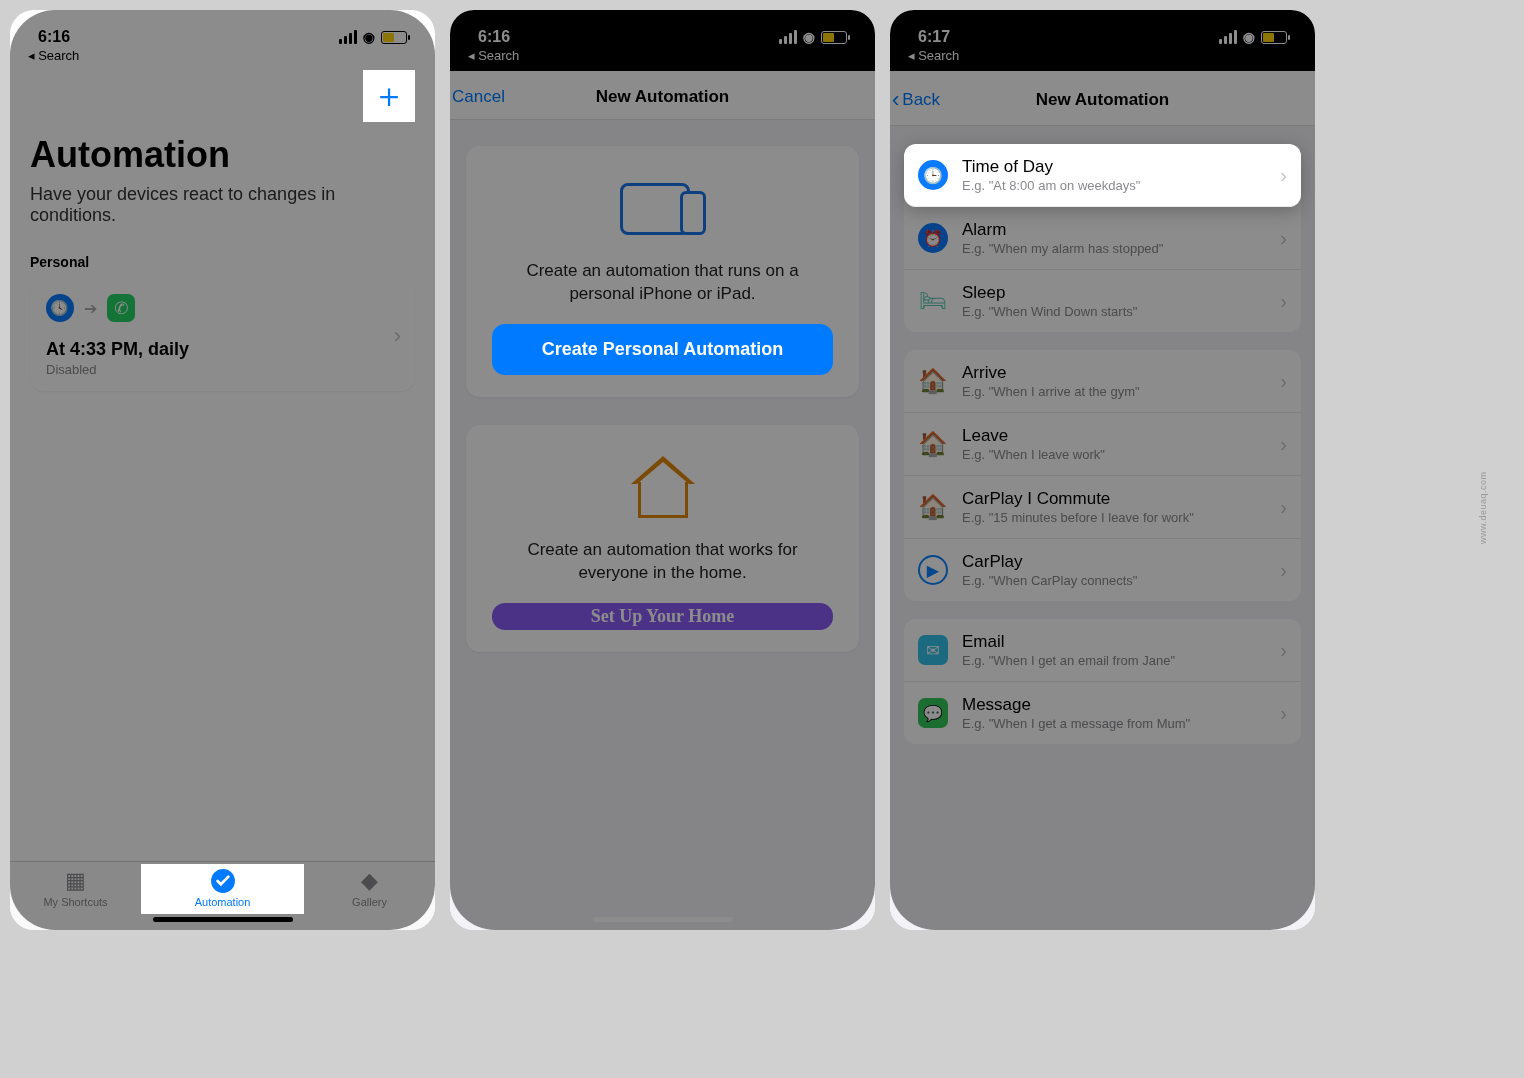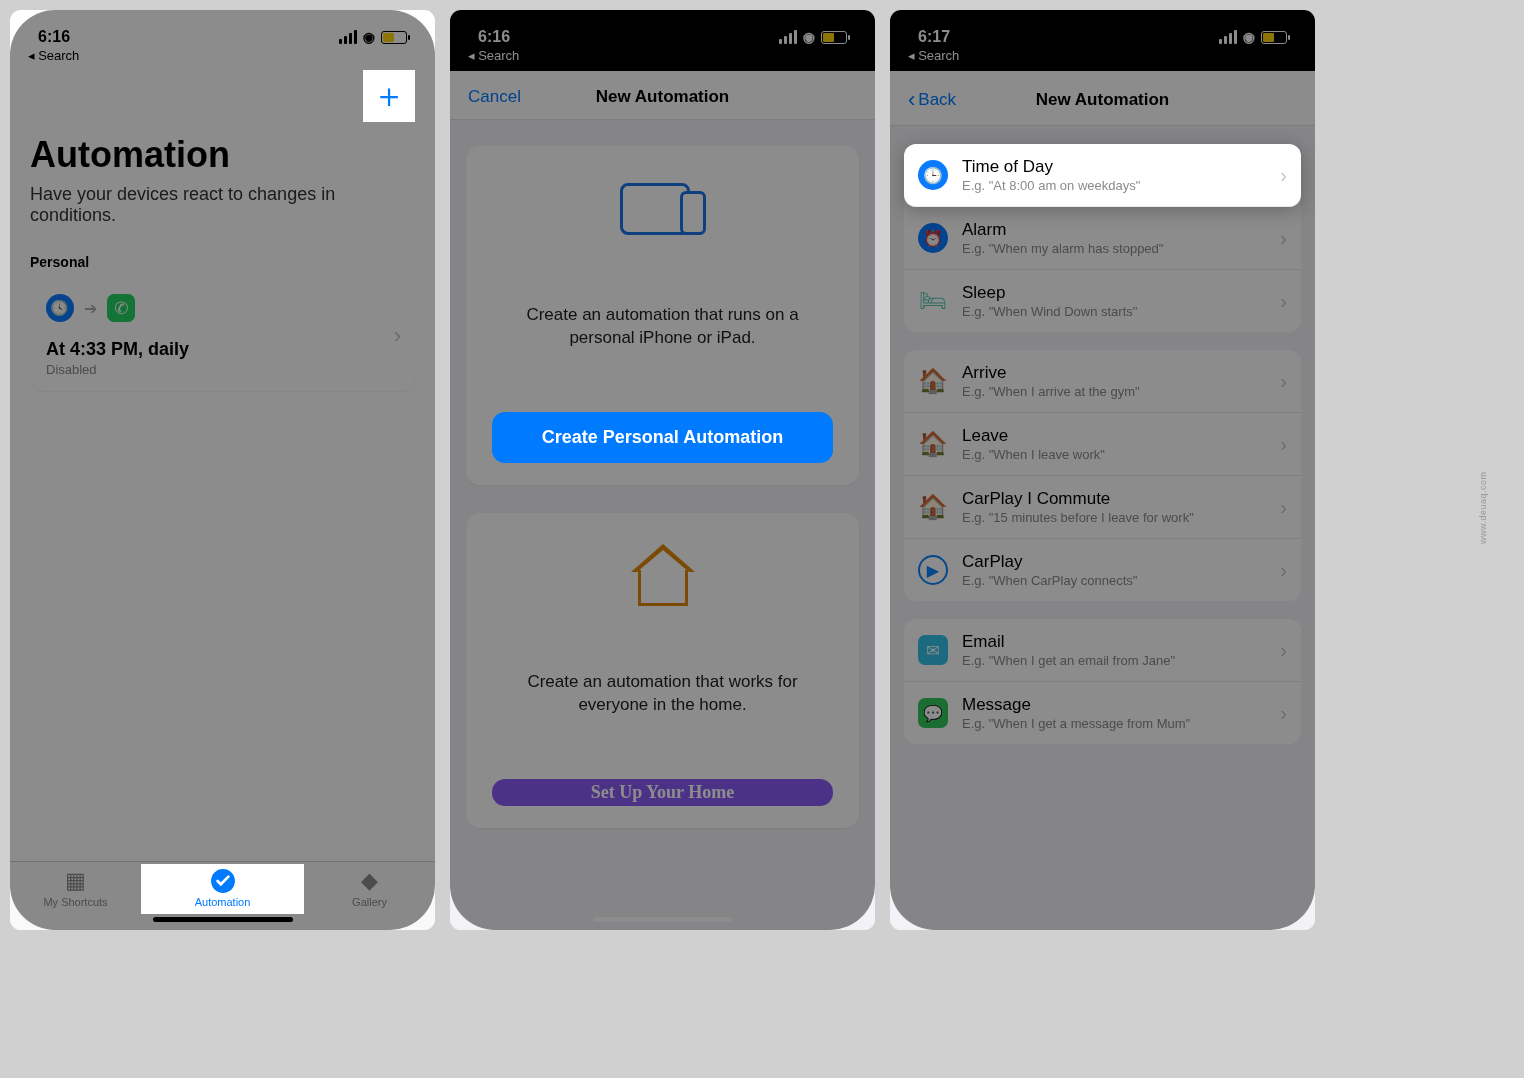--- a/index.html
+++ b/index.html
@@ -13,21 +13,21 @@
 .container {
   display: flex;
   gap: 15px;
   width: 1524px;
   height: 1078px;
 }
 .phone {
   width: 425px;
   height: 920px;
   background: #fff;
-  border-radius: 11px;
+  border-radius: 24px;
   overflow: hidden;
   position: relative;
   display: flex;
   flex-direction: column;
 }
 .dim-overlay {
   position: absolute;
   inset: 0;
   background: rgba(0,0,0,0.45);
   pointer-events: none;
@@ -121,33 +121,33 @@
   width:140px;height:5px;background:#000;border-radius:3px;
 }
 .tab-highlight {
   background:#fff; padding:6px 16px; margin:-6px 0;
 }
 
 
 .s2-body { background:#f2f2f7; flex:1; display:flex;flex-direction:column;}
 .s2-nav {
   display:flex; justify-content:space-between;align-items:center;
-  padding: 16px 18px 12px;
+  padding: 16px 2px 12px;
   background:#fff;
   border-bottom:1px solid #e2e2e4;
   position:relative;
 }
 .nav-cancel { color:#007aff; font-size:17px;}
 .nav-title { font-size:17px; font-weight:600; position:absolute; left:50%; transform:translateX(-50%);}
 .nav-back { color:#007aff; font-size:17px; display:flex; align-items:center; gap:3px;}
 .s2-cards { padding: 26px 16px; display:flex; flex-direction:column; gap:28px;}
 .big-card {
   background:#fff; border-radius:14px; padding:28px 26px 22px;
   box-shadow:0 1px 2px rgba(0,0,0,0.05);
-  display:flex;flex-direction:column;align-items:center;text-align:center;gap:44px;
+  display:flex;flex-direction:column;align-items:center;text-align:center;
 }
 .big-icon { height:70px; display:flex;align-items:center;justify-content:center; margin-bottom:16px;}
 .devices-svg { display:flex; gap:-6px; align-items:flex-end;}
 .ipad-shape { width:70px;height:52px;border:3px solid #1a73e8;border-radius:8px;}
 .iphone-shape { width:26px;height:44px;border:3px solid #1a73e8;border-radius:6px;background:#fff;margin-left:-10px;}
 .home-svg {
   width:60px;height:60px;position:relative;
 }
 .home-shape {
   width:50px;height:36px;border:3px solid #e08809;border-top:none;

